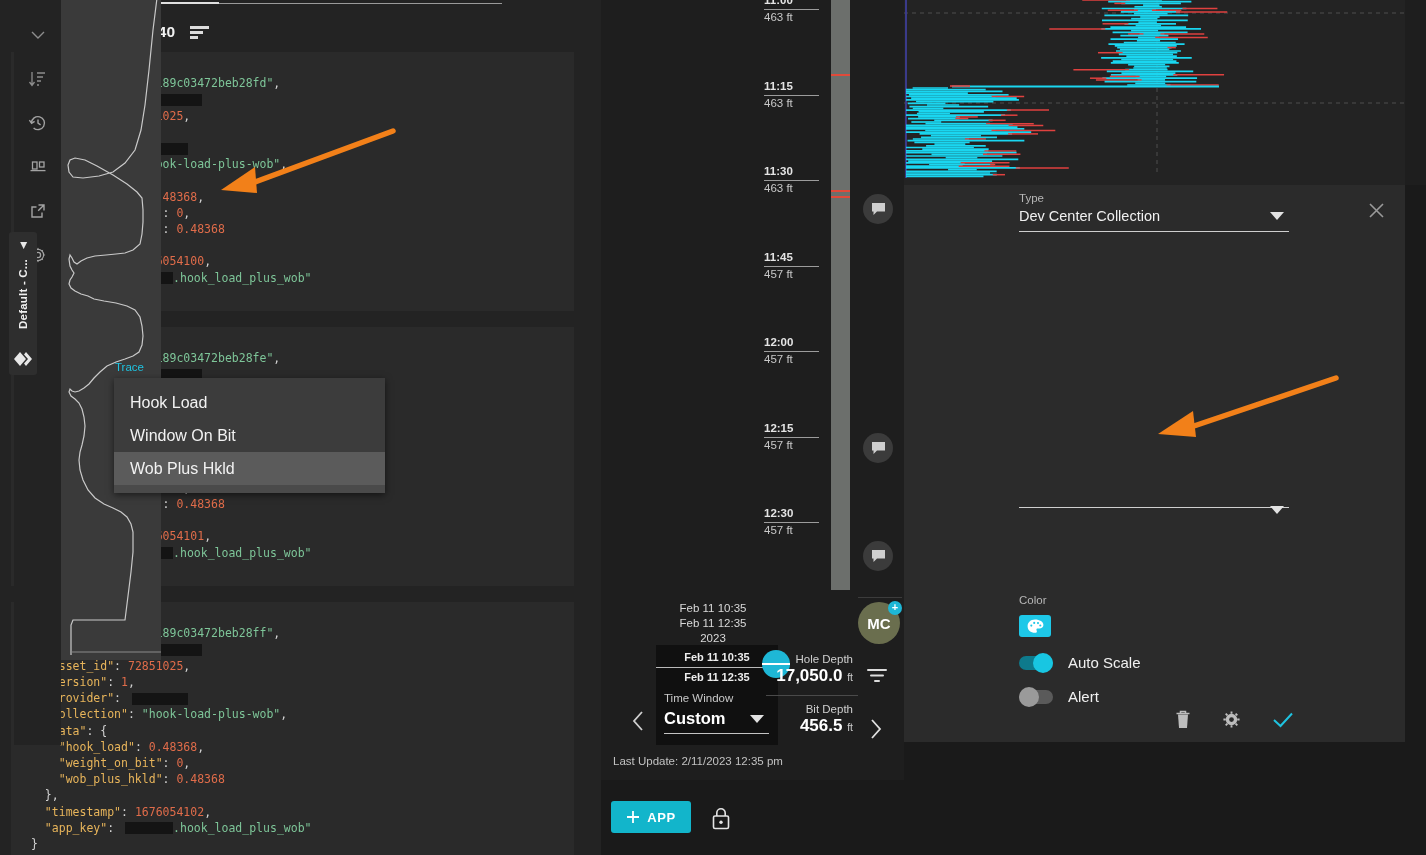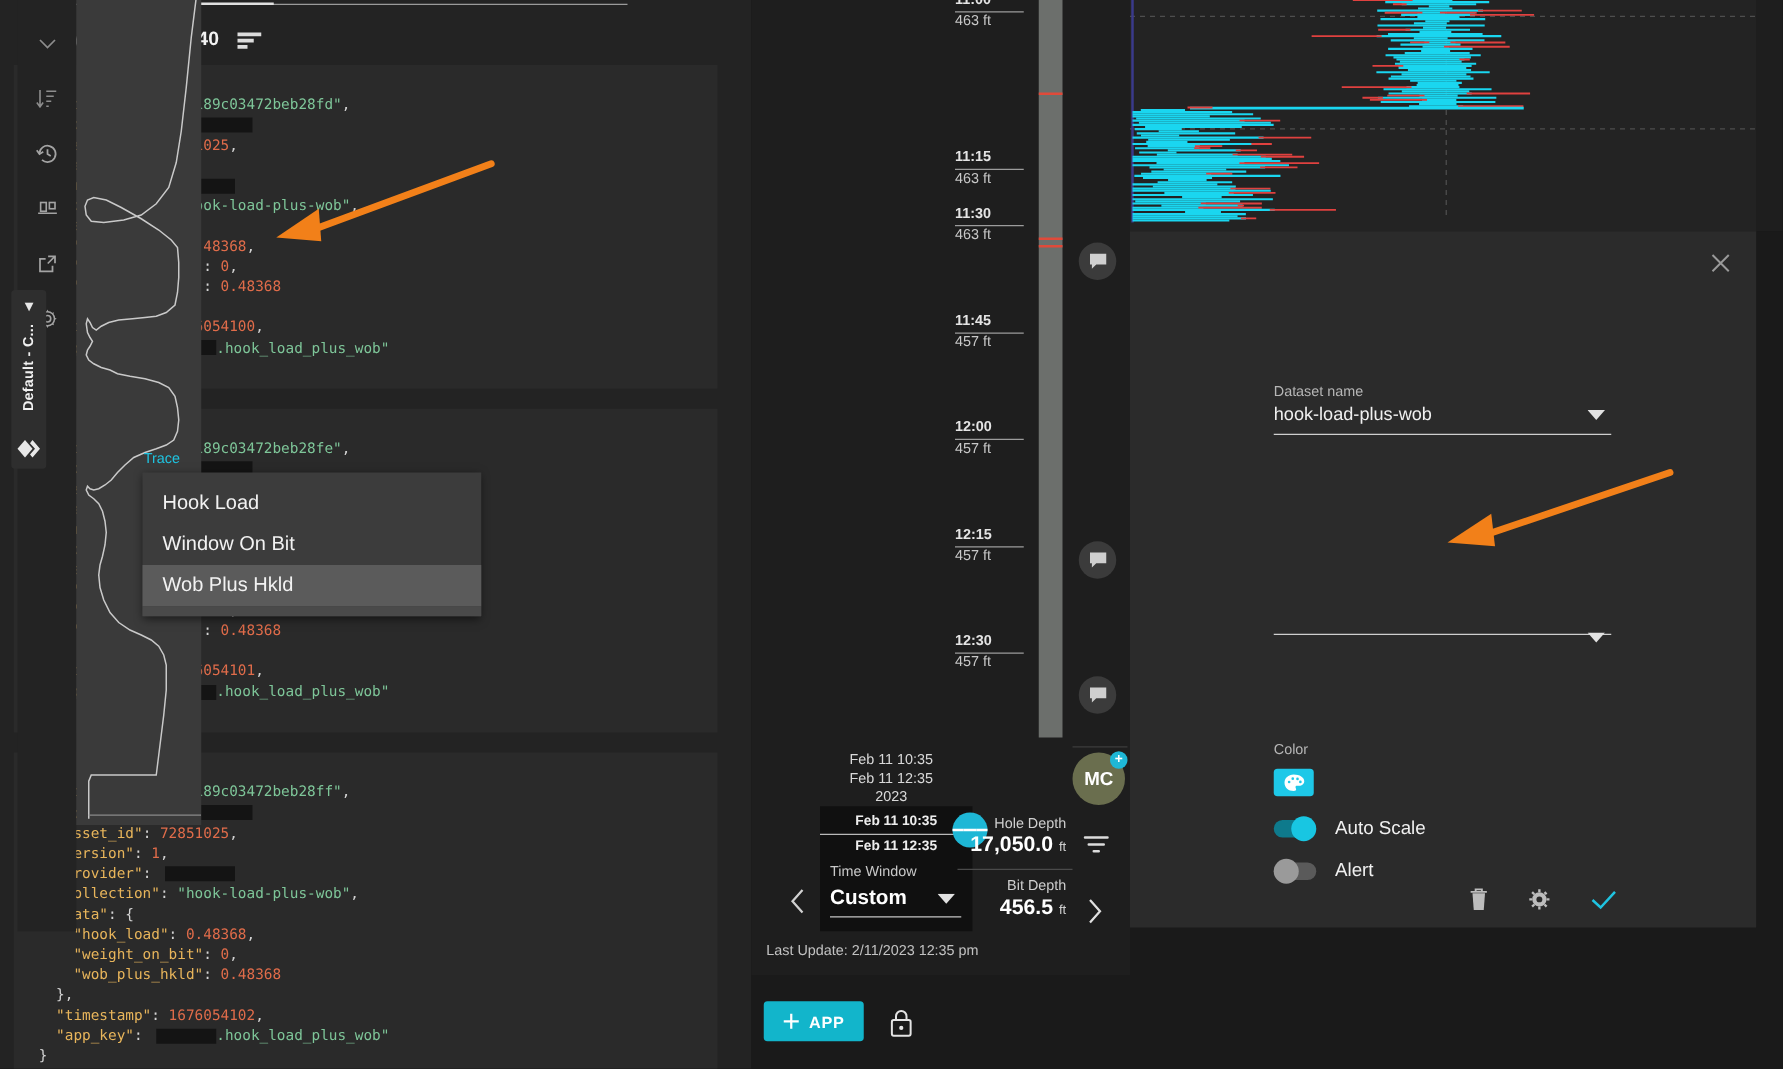--- a/index.html
+++ b/index.html
@@ -410,21 +410,21 @@
   </div>
 
   <div style="position:absolute;left:680px;top:648px;font-size:11px;font-weight:700;color:#ededed">Feb 11 10:35</div>
 
   <div id="axis-col">
       <div class="tick" style="top: -6px;">
         <div class="time">11:00</div>
         <div class="rule"></div>
         <div class="depth">463 ft</div>
       </div>
-      <div class="tick" style="top: 79.5px; margin-top: 40px;">
+      <div class="tick" style="top: 79.5px;">
         <div class="time">11:15</div>
         <div class="rule"></div>
         <div class="depth">463 ft</div>
       </div>
       <div class="tick" style="top: 165px;">
         <div class="time">11:30</div>
         <div class="rule"></div>
         <div class="depth">463 ft</div>
       </div>
       <div class="tick" style="top: 250.5px;">
@@ -689,30 +689,30 @@
   </svg>
 
   <div id="far-right-strip"></div>
   <div id="right-gutter"></div>
 
   <div id="right-panel">
     <svg id="panel-close" width="17" height="17" viewBox="0 0 17 17">
       <path d="M2 2 L15 15 M15 2 L2 15" stroke="#9a9a9a" stroke-width="1.6"></path>
     </svg>
 
-
-
-    <div class="field" style="top:122px">
-      <div class="flabel">Dataset name</div>
-      <div class="fvalue">hook-load-plus-wob</div>
+    <div class="field" style="top:6px">
+      <div class="flabel">Type</div>
+      <div class="fvalue">Dev Center Collection</div>
       <svg class="fcaret" width="14" height="9" viewBox="0 0 14 9">
           <polygon points="0,0 14,0 7,8" fill="#e2e2e2"></polygon>
         </svg>
       <div class="fline"></div>
     </div>
+
+
 
     <div class="field" style="top:300px">
       <svg class="fcaret" width="14" height="9" viewBox="0 0 14 9">
           <polygon points="0,0 14,0 7,8" fill="#e2e2e2"></polygon>
         </svg>
       <div class="fline" style="margin-top:22px"></div>
     </div>
 
   </div>
 

